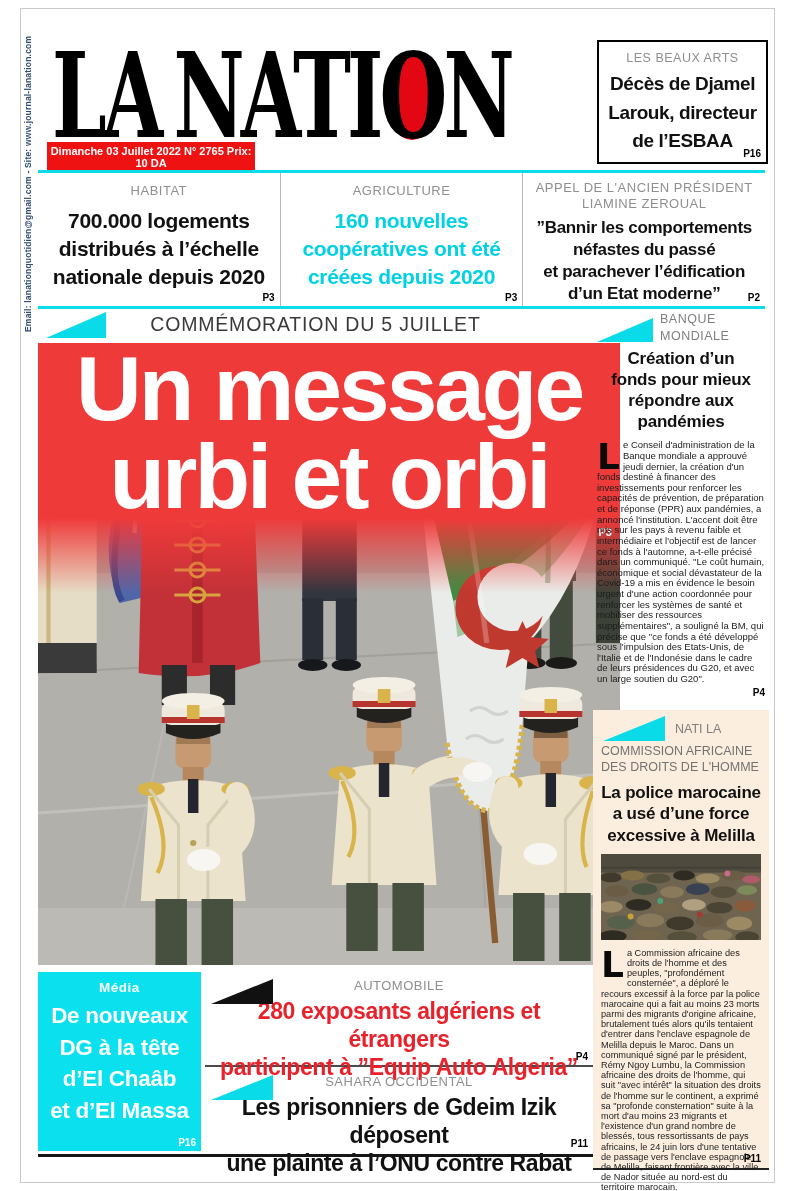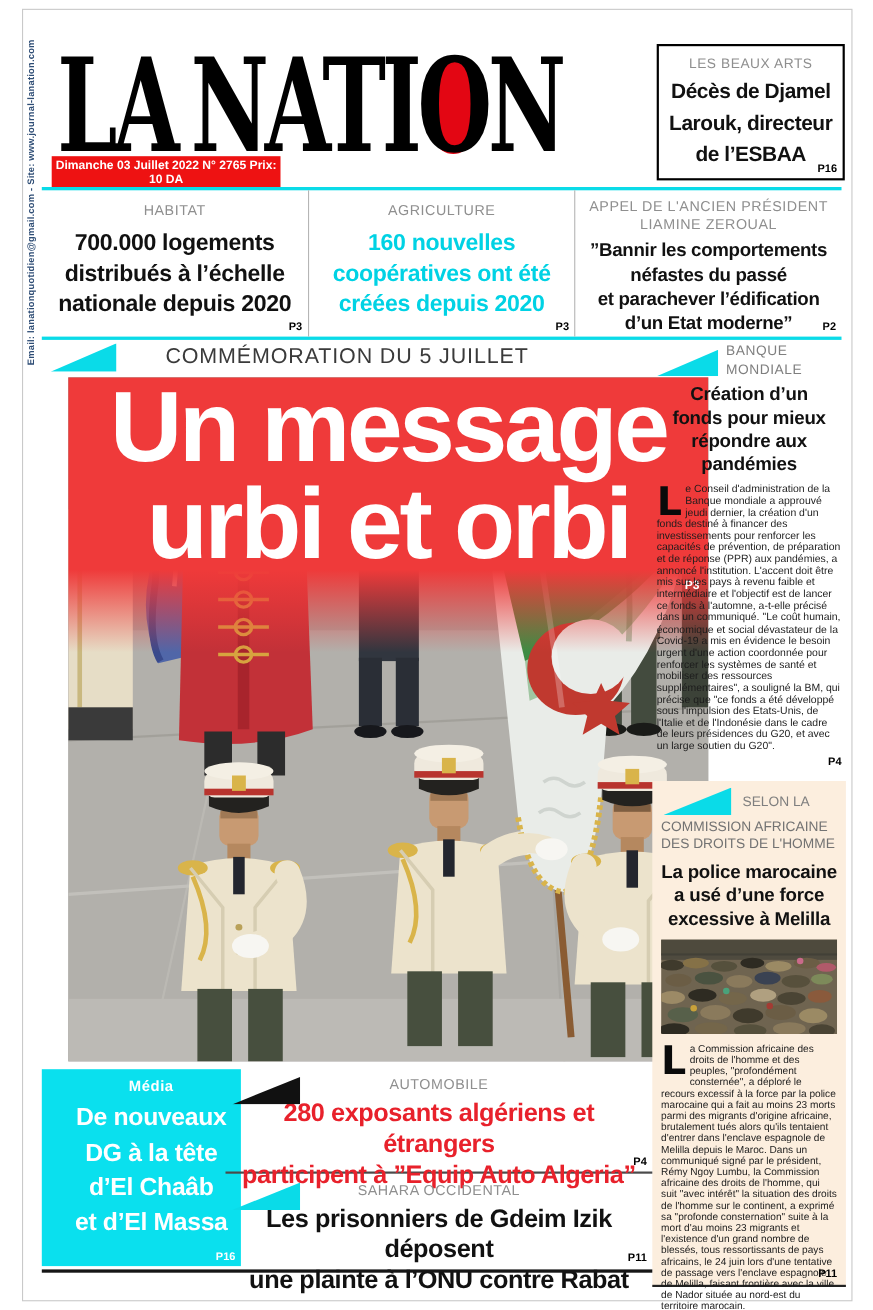--- a/index.html
+++ b/index.html
@@ -48,21 +48,21 @@
   .teaser.small .headline { margin-top:4px; font-size:17px; line-height:1.3; }
 
   
   .tri { clip-path:polygon(0 100%, 100% 0, 100% 100%); background:#0adbe8; }
   .tri.black { background:#111; }
 
   
   .main-kicker { position:absolute; left:38px; top:308px; width:555px; height:33px; }
   .main-kicker .tri { position:absolute; left:8px; bottom:3px; width:60px; height:26px; }
   .main-kicker .text { text-align:center; font-size:19.5px; color:#3a3a3a; letter-spacing:.8px; padding-top:5px; }
-  .hero { position:absolute; left:38px; top:343px; width:582px; height:622px; overflow:hidden; background:#b2b0ab;margin-left:24px; }
+  .hero { position:absolute; left:38px; top:343px; width:582px; height:622px; overflow:hidden; background:#b2b0ab; }
   .hero svg { position:absolute; left:0; top:0; width:100%; height:100%; display:block; }
   .red-overlay { position:absolute; left:0; top:0; width:100%; height:250px;
                  background:linear-gradient(to bottom, #ef3a3a 0%, #ef3a3a 70%, rgba(239,58,58,0) 100%); }
   .hero-headline { position:absolute; left:0; top:2px; width:100%; text-align:center; color:#fff;
                    font-weight:bold; font-size:91px; line-height:.97; letter-spacing:-3px; white-space:pre-line; }
   .hero-pref { position:absolute; top:183px; right:8px; color:#fff; font-size:11px; font-weight:bold; }
 
   
   .wb { position:absolute; left:597px; top:310px; width:168px; }
   .wb .krow { position:relative; height:35px; }
@@ -84,21 +84,21 @@
   .melilla .k1 { position:absolute; left:74px; top:8px; font-size:12.5px; color:#7f7f7f; }
   .melilla .krest { margin-top:7px; font-size:12.5px; color:#737373; line-height:1.3; white-space:pre-line; }
   .melilla .headline { margin-top:6px; text-align:center; font-size:17px; font-weight:bold;
                        line-height:1.28; white-space:pre-line; letter-spacing:-.2px; }
   .melilla svg.crowd { display:block; margin-top:7px; width:100%; height:86px; }
   .melilla .body-txt { font-size:9.2px; line-height:1.11; }
   .melilla .pref-line { position:absolute; right:8px; bottom:4px; }
 
   
   .media-box { position:absolute; left:38px; top:972px; width:163px; height:179px;
-               background:#0ae0ee; color:#fff; text-align:center;padding-left:18px; }
+               background:#0ae0ee; color:#fff; text-align:center; }
   .media-box .kicker { padding-top:8px; font-size:13.5px; font-weight:bold; color:#fff; }
   .media-box .headline { margin-top:5px; font-size:22.5px; font-weight:bold; line-height:1.4;
                          white-space:pre-line; letter-spacing:-.3px; }
   .media-box .pref { color:#fff; }
 
   
   .strip-art { position:absolute; left:205px; width:388px; }
   .strip-art .tri { position:absolute; left:6px; top:3px; width:62px; height:25px; }
   .strip-art .kicker { text-align:center; font-size:13px; padding-top:2px; }
   .strip-art .headline { margin-top:4px; text-align:center; font-size:23px; font-weight:bold;
@@ -299,21 +299,21 @@
 pandémies</div>
     <div class="body-txt">
       <span class="dropcap">L</span><span>e Conseil d'administration de la Banque mondiale a approuvé jeudi dernier, la création d'un fonds destiné à financer des investissements pour renforcer les capacités de prévention, de préparation et de réponse (PPR) aux pandémies, a annoncé l'institution. L'accent doit être mis sur les pays à revenu faible et intermédiaire et l'objectif est de lancer ce fonds à l'automne, a-t-elle précisé dans un communiqué. "Le coût humain, économique et social dévastateur de la Covid-19 a mis en évidence le besoin urgent d'une action coordonnée pour renforcer les systèmes de santé et mobiliser des ressources supplémentaires", a souligné la BM, qui précise que "ce fonds a été développé sous l'impulsion des Etats-Unis, de l'Italie et de l'Indonésie dans le cadre de leurs présidences du G20, et avec un large soutien du G20".</span>
     </div>
     <div class="pref pref-line">P4</div>
   </div>
 
   <div class="melilla">
     <div class="krow">
       <div class="tri"></div>
-      <div class="k1">SELON LA</div>
+      <div class="k1">NATI LA</div>
     </div>
     <div class="krest">COMMISSION AFRICAINE
 DES DROITS DE L'HOMME</div>
     <div class="headline">La police marocaine
 a usé d’une force
 excessive à Melilla</div>
     <svg class="crowd" viewBox="0 0 162 88" preserveAspectRatio="none">
       <rect width="162" height="88" fill="#6f6450"></rect>
       <rect width="162" height="15" fill="#4e4a3d"></rect>
       <rect y="13" width="162" height="6" fill="#3a3a34" opacity="0.6"></rect>

